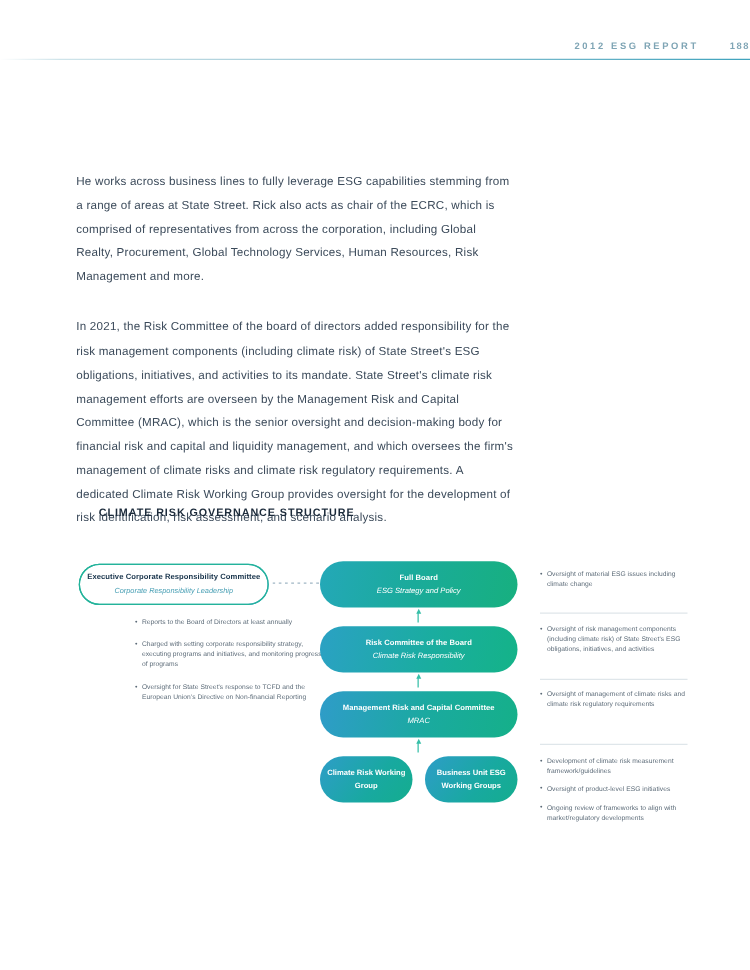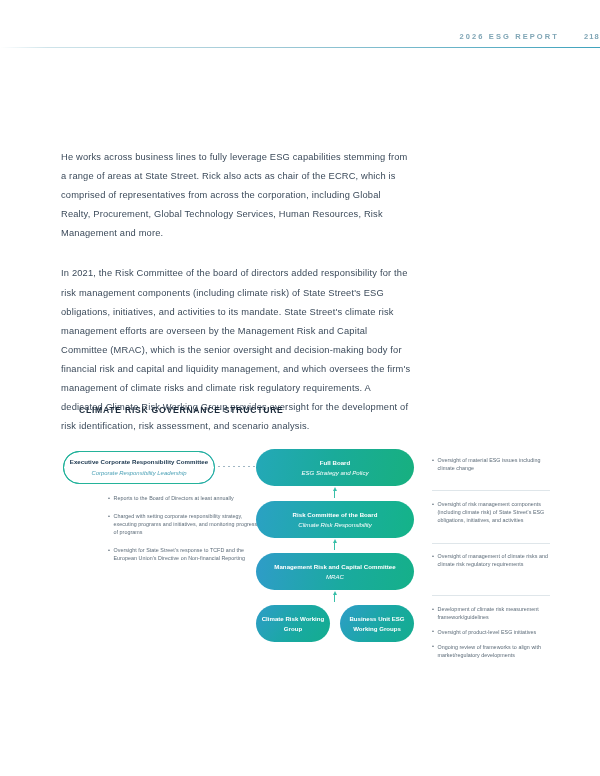--- a/index.html
+++ b/index.html
@@ -20,21 +20,21 @@
   .header-page{
     position:absolute;right:0px;top:0;
     font-size:7.5px;letter-spacing:1.2px;font-weight:700;color:#7fa5b5;
   }
   .header-rule{
     position:absolute;left:0;right:0;top:15px;height:1.2px;
     background:linear-gradient(to right,#ffffff 0%,#cfe4ea 8%,#9fc9d6 45%,#3fa3bd 100%);
   }
 
   
-  .body-col{position:absolute;left:61px;top:148px;width:352px;}
+  .body-col{position:absolute;left:61px;top:136px;width:352px;}
   .para{
     font-size:9.3px;line-height:19.1px;color:#3b4a5a;
     margin:0 0 21px 0;letter-spacing:.18px;
   }
   .sec-title{
     position:absolute;left:79px;top:405px;
     font-size:8.6px;font-weight:700;letter-spacing:.75px;color:#1b2a3a;
   }
 
   
@@ -103,22 +103,22 @@
   .rule{position:absolute;left:432px;width:118px;height:1px;background:#dfe6ea;}
   .g1{top:17px;} .g2{top:61px;} .g3{top:113px;} .g4{top:166px;}
   .r1{top:50px;} .r2{top:103px;} .r3{top:155px;}
 </style>
 </head>
 <body>
 
 <div class="page">
 
   <div class="header">
-    <div class="header-text">2026 ESG REPORT</div>
-    <div class="header-page">218</div>
+    <div class="header-text">2012 ESG REPORT</div>
+    <div class="header-page">188</div>
     <div class="header-rule"></div>
   </div>
 
   <div class="body-col">
     <p class="para">He works across business lines to fully leverage ESG capabilities stemming from a range of areas at State Street. Rick also acts as chair of the ECRC, which is comprised of representatives from across the corporation, including Global Realty, Procurement, Global Technology Services, Human Resources, Risk Management and more.</p>
     <p class="para">In 2021, the Risk Committee of the board of directors added responsibility for the risk management components (including climate risk) of State Street's ESG obligations, initiatives, and activities to its mandate. State Street's climate risk management efforts are overseen by the Management Risk and Capital Committee (MRAC), which is the senior oversight and decision-making body for financial risk and capital and liquidity management, and which oversees the firm's management of climate risks and climate risk regulatory requirements. A dedicated Climate Risk Working Group provides oversight for the development of risk identification, risk assessment, and scenario analysis.</p>
   </div>
 
   <div class="sec-title">CLIMATE RISK GOVERNANCE STRUCTURE</div>
 

